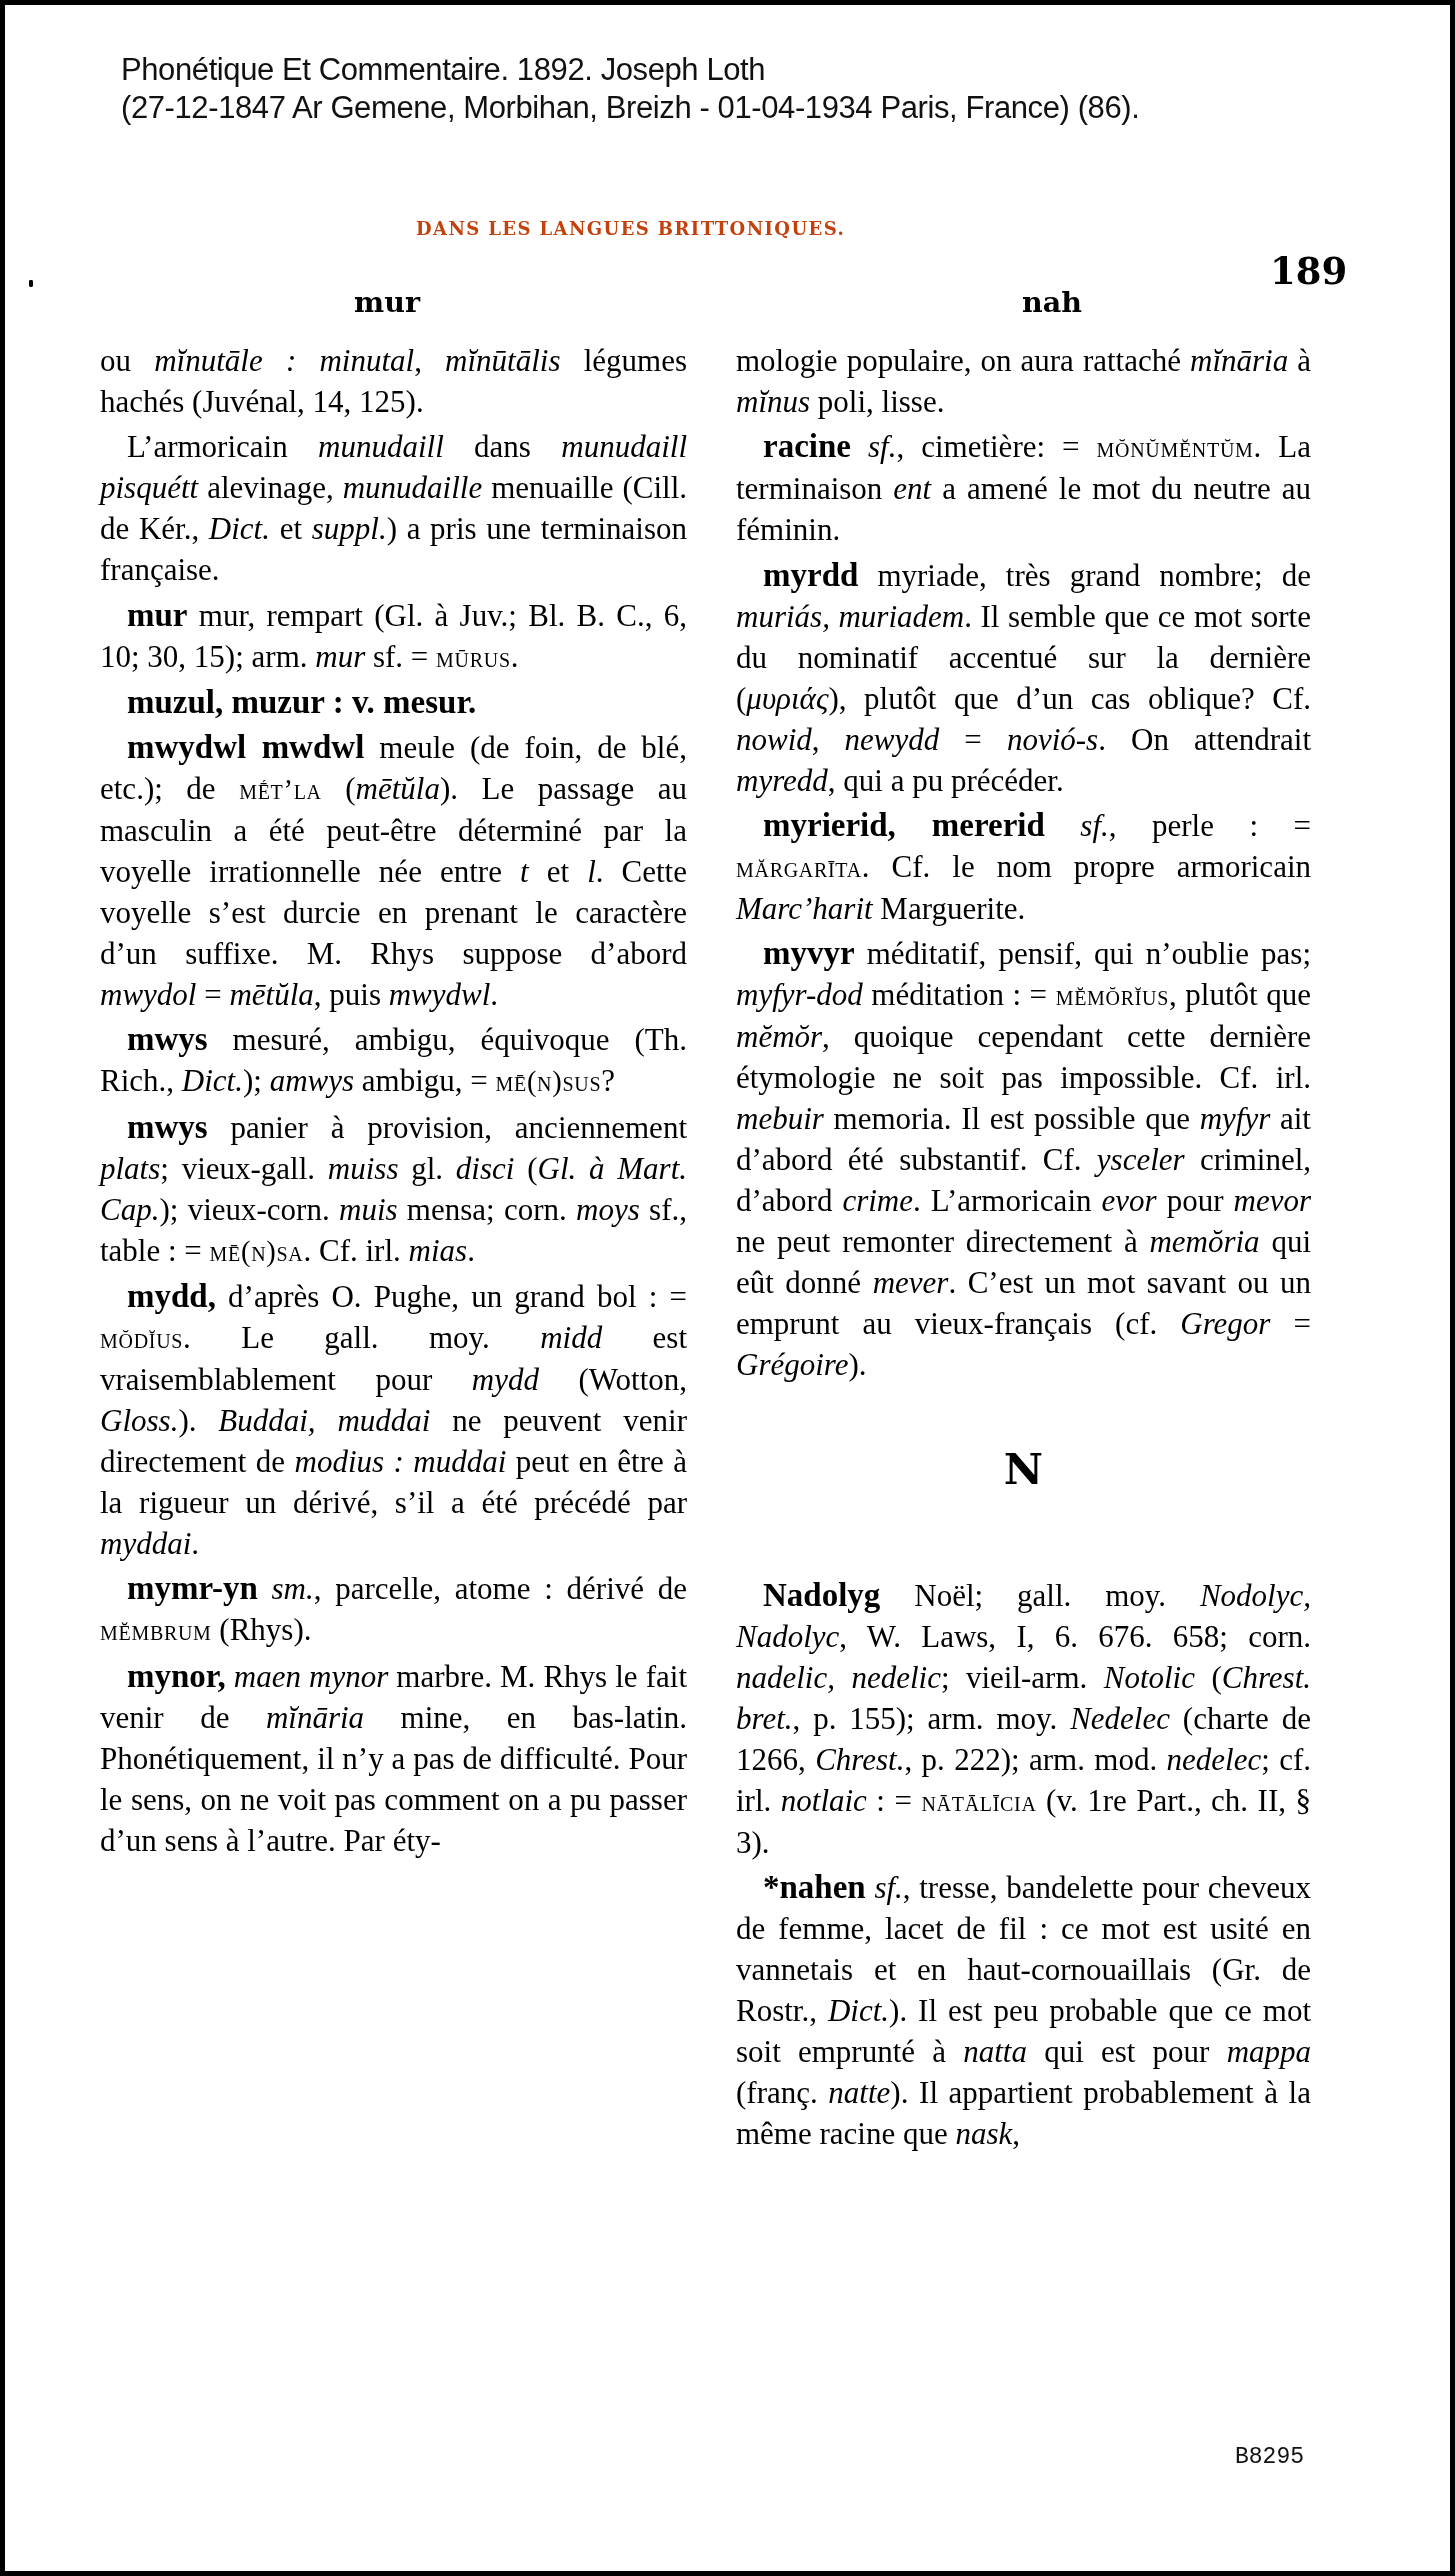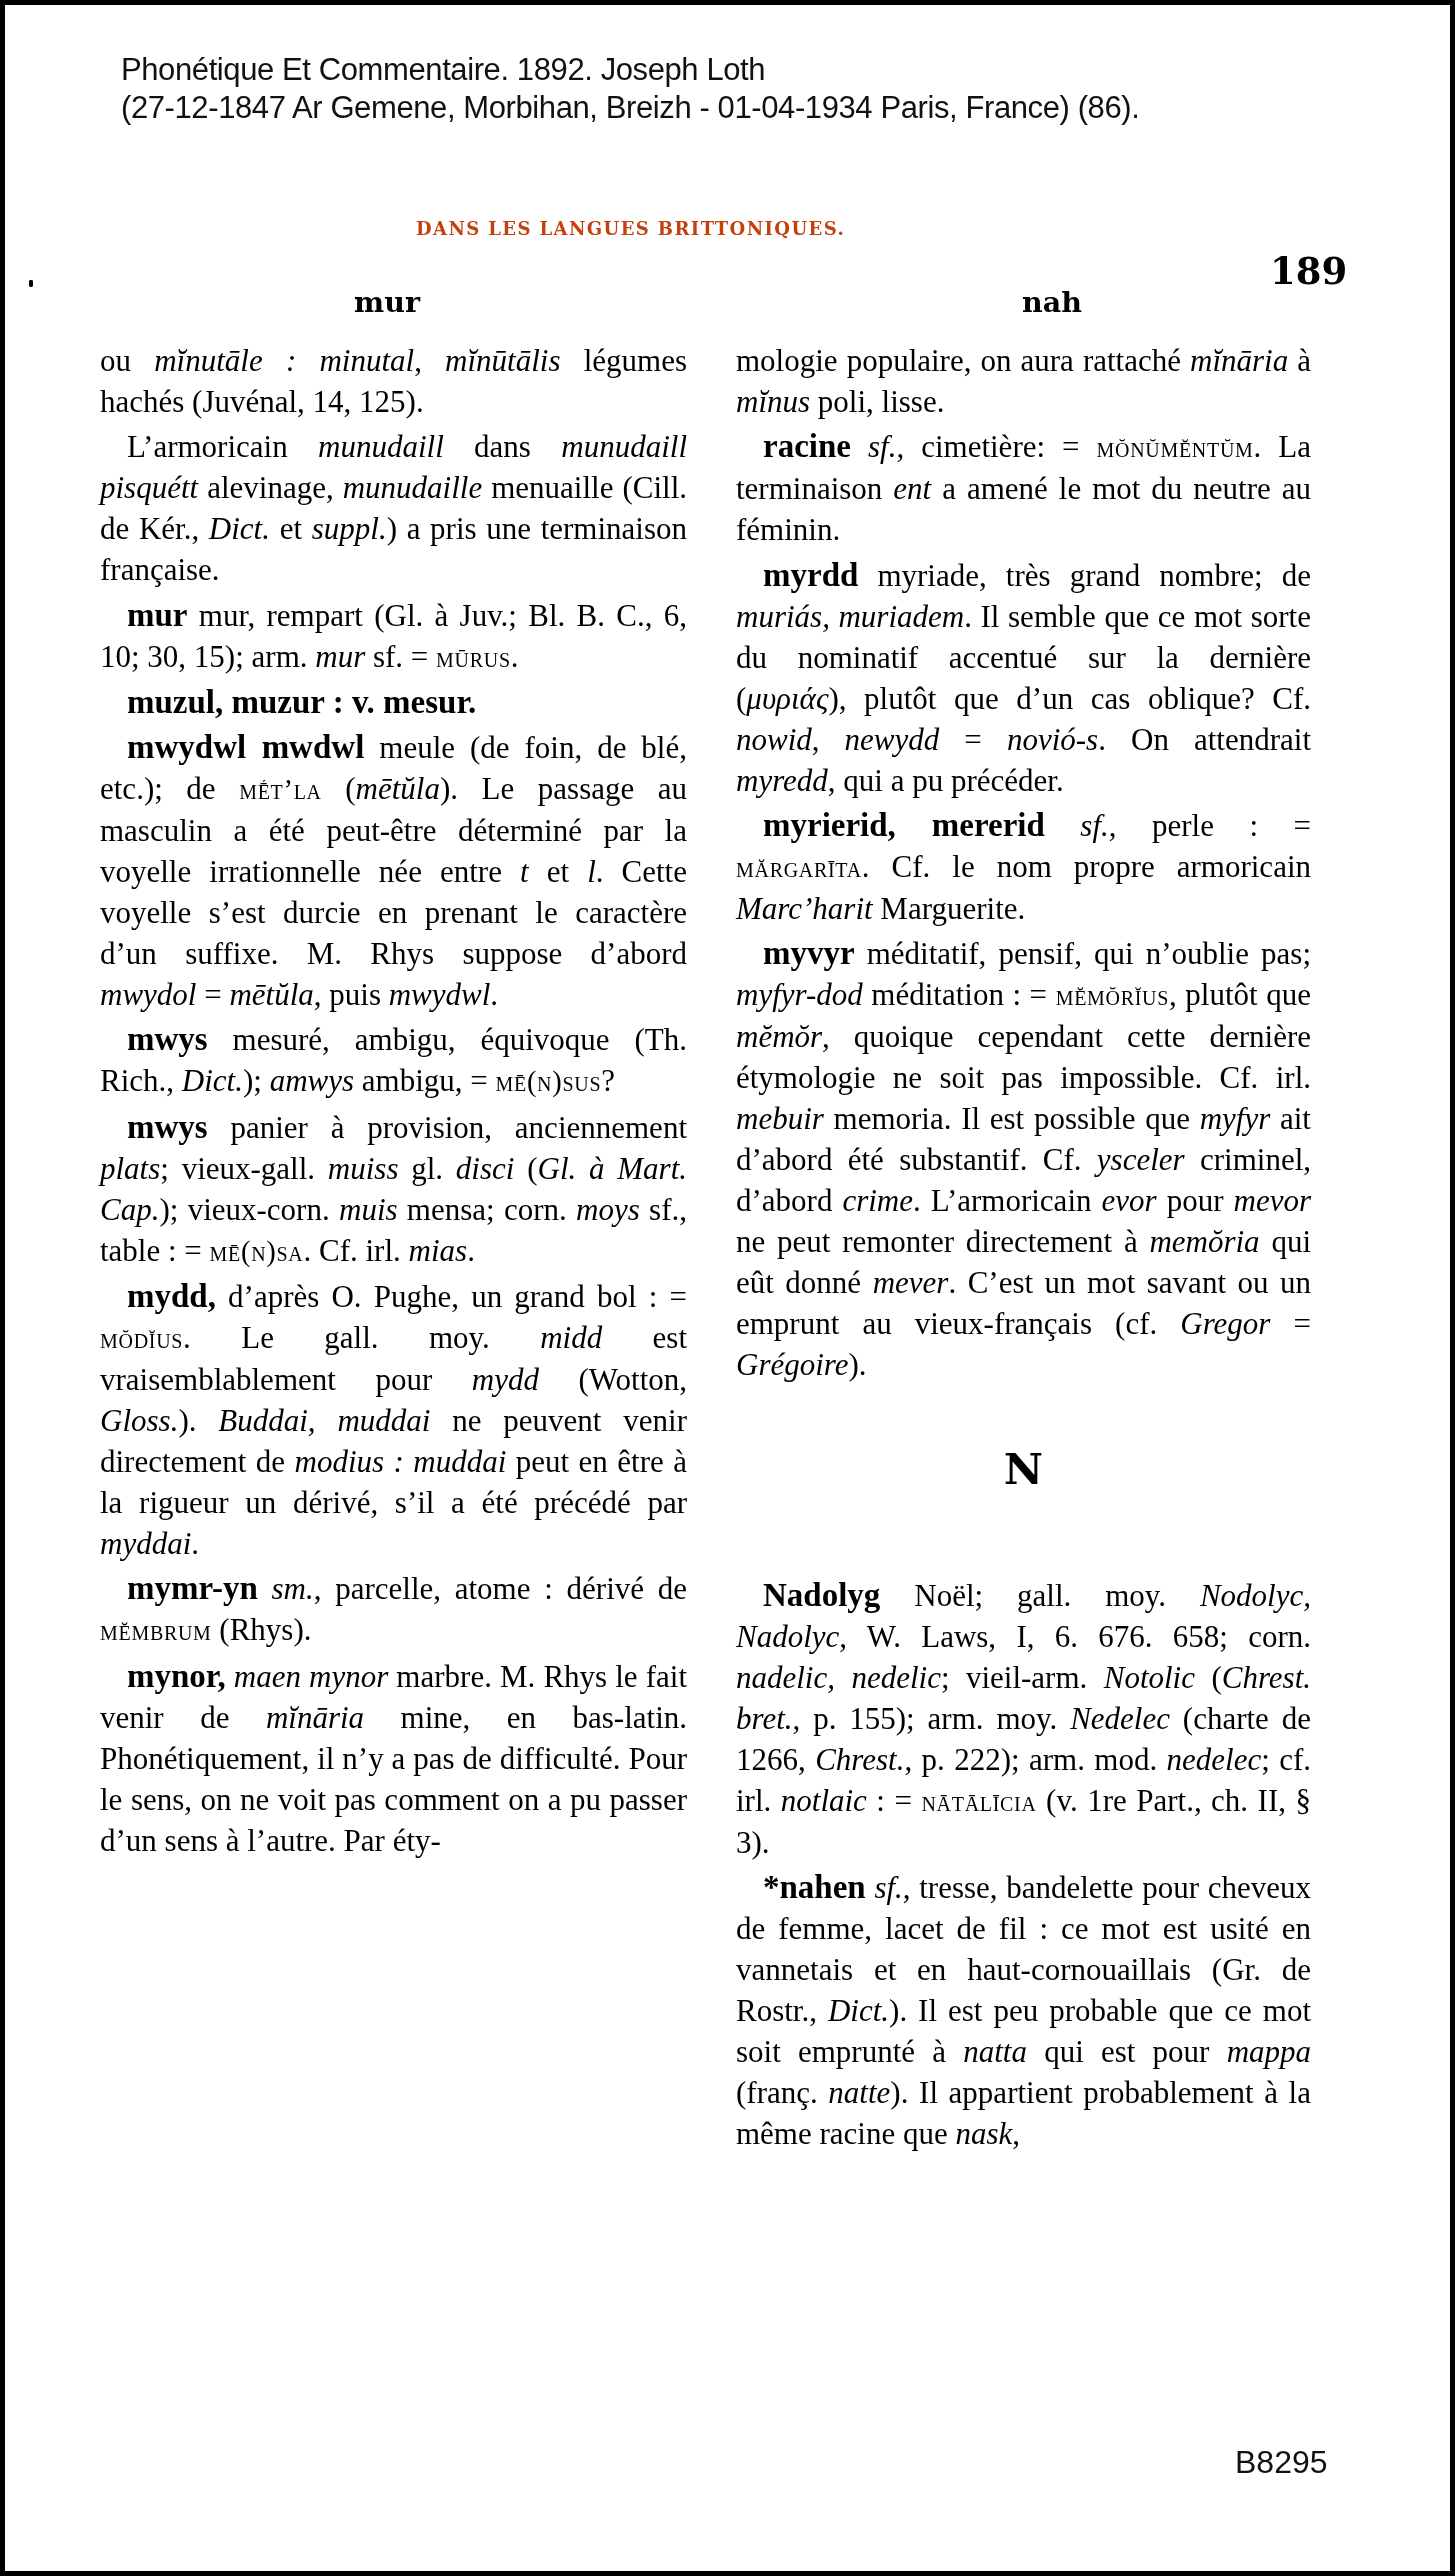--- a/index.html
+++ b/index.html
@@ -15,21 +15,21 @@
   .guide.right { left:1022px; }
   .col { position:absolute; font-family:"Liberation Serif", serif; font-size:31px; line-height:41px; color:#000; text-align:justify; }
   .col.left { left:100px; top:340px; width:587px; }
   .col.right { left:736px; top:340px; width:575px; }
   .p { margin:0; }
   .p.entry { text-indent:27px; margin-top:4.3px; }
   .hw { font-weight:bold; font-size:33px; }
   .it { font-style:italic; }
   .sc { font-variant:small-caps; font-size:28.5px; letter-spacing:0.7px; }
   .section-letter { text-align:center; font-family:"DejaVu Serif", serif; font-weight:bold; font-size:43px; margin:64px 0 85px 0; text-indent:0; }
-  .footer-code { position:absolute; left:1235px; top:2444px; font-family:Liberation Sans, sans-serif; font-size:32px; color:#111; }
+  .footer-code { position:absolute; left:1235px; top:2444px; font-family:Liberation Mono, monospace; font-size:23px; color:#111; }
 </style>
 </head>
 <body>
 
 <div class="frame"></div>
 
 <div class="meta">
   <div>Phonétique Et Commentaire. 1892. Joseph Loth</div>
   <div>(27-12-1847 Ar Gemene, Morbihan, Breizh - 01-04-1934 Paris, France) (86).</div>
 </div>

